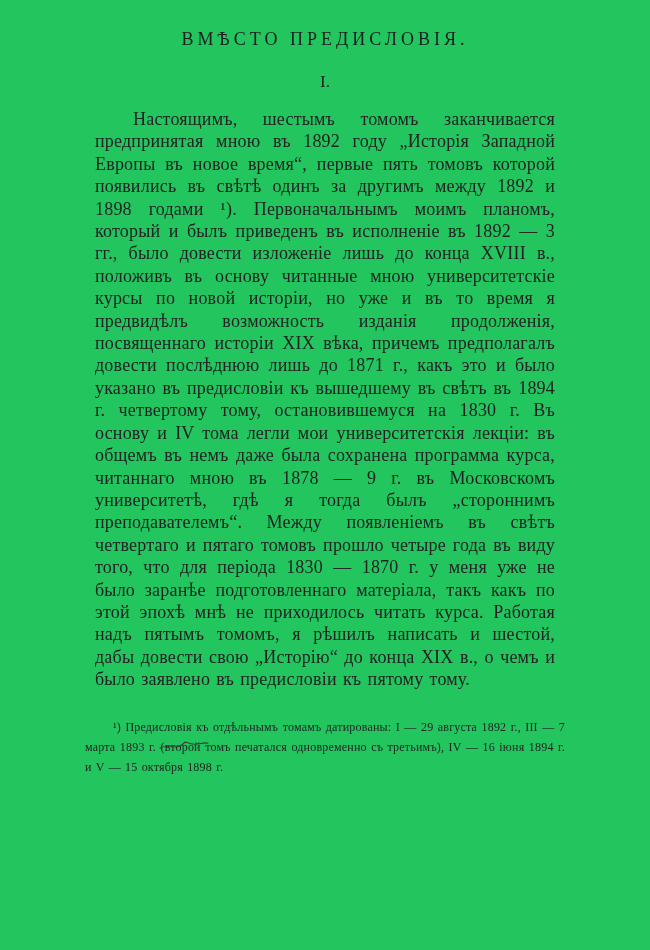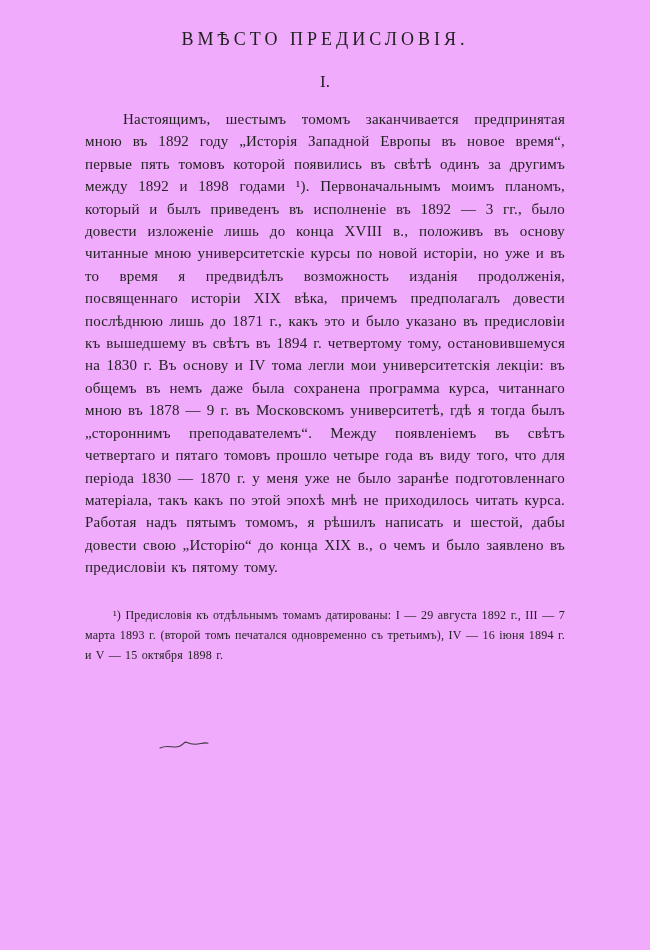--- a/index.html
+++ b/index.html
@@ -5,21 +5,21 @@
     html, body {
       margin: 0;
       padding: 0;
       background: #ffffff;
     }
     .page {
       position: relative;
       width: 650px;
       height: 950px;
       margin: 0 auto;
-      background: #f0abfc;
+      background: #22c55e;
       color: #232323;
       font-family: "Liberation Serif", "DejaVu Serif", serif;
       overflow: hidden;
       box-sizing: border-box;
       padding: 28px 85px 0 85px;
     }
     .page-title {
       text-align: center;
       font-size: 18px;
       letter-spacing: 4px;
@@ -30,22 +30,22 @@
     }
     .section-number {
       text-align: center;
       font-size: 17px;
       font-weight: 400;
       margin: 0 0 16px 0;
       line-height: 20px;
       color: #1f1f1f;
     }
     .body-text p {
-      margin: 0;
-      font-size: 15px;
+      margin: 10px;
+      font-size: 18px;
       line-height: 22.4px;
       text-align: justify;
       text-indent: 38px;
       letter-spacing: 0.2px;
       word-spacing: 1.5px;
       color: #232323;
     }
     .footnote {
       margin-top: 26px;
       font-size: 12px;

